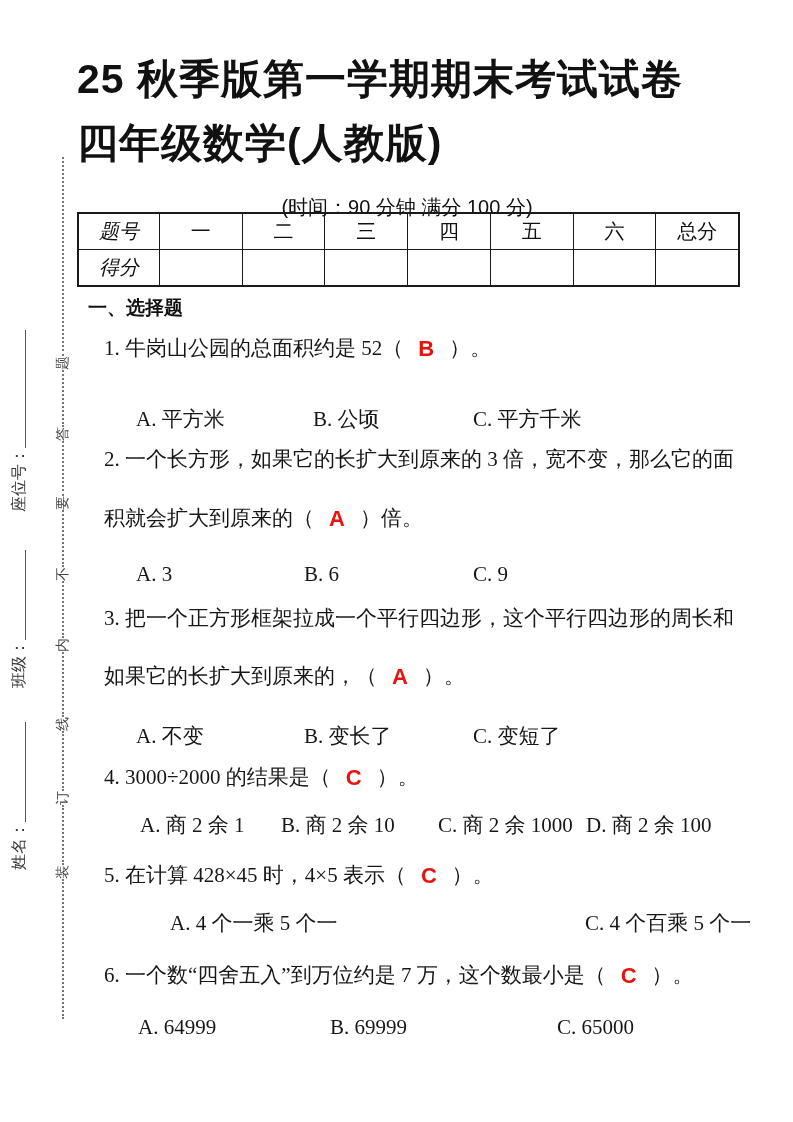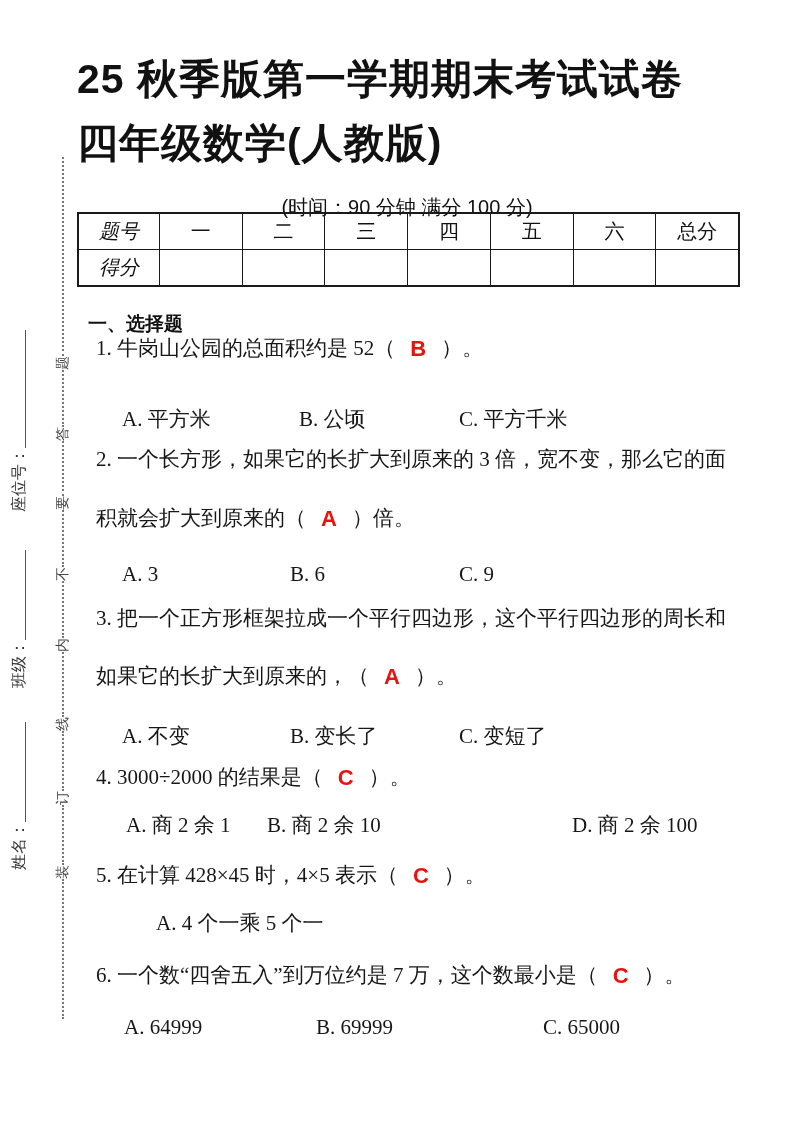--- a/index.html
+++ b/index.html
@@ -31,27 +31,27 @@
     border-left:1.5px solid #1a1a1a;border-top:1.5px solid #1a1a1a;
     color:#111;
   }
   .score-table .cell.c0{border-left:none;font-style:italic;}
   .score-table .cell.r0{border-top:none;}
   
   .heading{
     left:88px;white-space:nowrap;font-family:"Liberation Sans","DejaVu Sans",sans-serif;
     font-weight:700;font-size:19px;color:#111;
   }
-  .stem{left:96px;white-space:nowrap;font-size:21px;color:#171717;text-align:center;}
+  .stem{left:104px;white-space:nowrap;font-size:21px;color:#171717;text-align:center;}
   .ans{
     font-family:"Liberation Sans","DejaVu Sans",sans-serif;font-weight:700;
     font-size:22px;color:var(--answer-red,#e8120f);margin:0 15px;
     vertical-align:-1px;
   }
-  .opts{left:0;width:760px;height:30px;font-size:21px;color:#171717;}
+  .opts{left:14px;width:760px;height:30px;font-size:21px;color:#171717;}
   .opts span{position:absolute;top:0;white-space:nowrap;}
   #q1o .o0{left:122px}#q1o .o1{left:299px}#q1o .o2{left:459px}
   #q2o .o0{left:122px}#q2o .o1{left:290px}#q2o .o2{left:459px}
   #q3o .o0{left:122px}#q3o .o1{left:290px}#q3o .o2{left:459px}
   #q4o .o0{left:126px}#q4o .o1{left:267px}#q4o .o2{left:424px}#q4o .o3{left:572px}
   #q5o .o0{left:124px}#q5o .o1{left:333px}#q5o .o2{left:539px}
   #q6o .o0{left:124px}#q6o .o1{left:316px}#q6o .o2{left:543px}
   
   .rot{transform-origin:0 0;display:flex;align-items:center;}
   .binding{
@@ -127,21 +127,21 @@
     <div class="cell c0">得分</div>
     <div class="cell"></div>
     <div class="cell"></div>
     <div class="cell"></div>
     <div class="cell"></div>
     <div class="cell"></div>
     <div class="cell"></div>
     <div class="cell"></div>
   </div>
 
-  <div class="abs heading" style="top:295px;margin-top:16px;">一、选择题</div>
+  <div class="abs heading" style="top:295px;">一、选择题</div>
 
   <div class="abs stem" style="top:334px;"><span>1. 牛岗山公园的总面积约是 52（</span><span class="ans">B</span><span>）。</span></div>
   <div id="q1o" class="abs opts" style="top:405px;">
     <span class="o0">A. 平方米</span>
     <span class="o1">B. 公顷</span>
     <span class="o2">C. 平方千米</span>
   </div>
 
   <div class="abs stem" style="top:445px;">2. 一个长方形，如果它的长扩大到原来的 3 倍，宽不变，那么它的面</div>
   <div class="abs stem" style="top:504px;"><span>积就会扩大到原来的（</span><span class="ans">A</span><span>）倍。</span></div>
@@ -156,26 +156,28 @@
   <div id="q3o" class="abs opts" style="top:722px;">
     <span class="o0">A. 不变</span>
     <span class="o1">B. 变长了</span>
     <span class="o2">C. 变短了</span>
   </div>
 
   <div class="abs stem" style="top:763px;"><span>4. 3000÷2000 的结果是（</span><span class="ans">C</span><span>）。</span></div>
   <div id="q4o" class="abs opts" style="top:811px;text-align:center;">
     <span class="o0">A. 商 2 余 1</span>
     <span class="o1">B. 商 2 余 10</span>
+    <span class="o2">C. 商 2 余 1000</span>
     <span class="o3">D. 商 2 余 100</span>
   </div>
 
   <div class="abs stem" style="top:861px;"><span>5. 在计算 428×45 时，4×5 表示（</span><span class="ans">C</span><span>）。</span></div>
   <div id="q5o" class="abs opts" style="top:909px;margin-left:32px;">
     <span class="o0">A. 4 个一乘 5 个一</span>
+    <span class="o2">C. 4 个百乘 5 个一</span>
   </div>
 
   <div class="abs stem" style="top:961px;"><span>6. 一个数“四舍五入”到万位约是 7 万，这个数最小是（</span><span class="ans">C</span><span>）。</span></div>
   <div id="q6o" class="abs opts" style="top:1015px;">
     <span class="o0">A. 64999</span>
     <span class="o1">B. 69999</span>
     <span class="o2">C. 65000</span>
   </div>
 
 </div>

